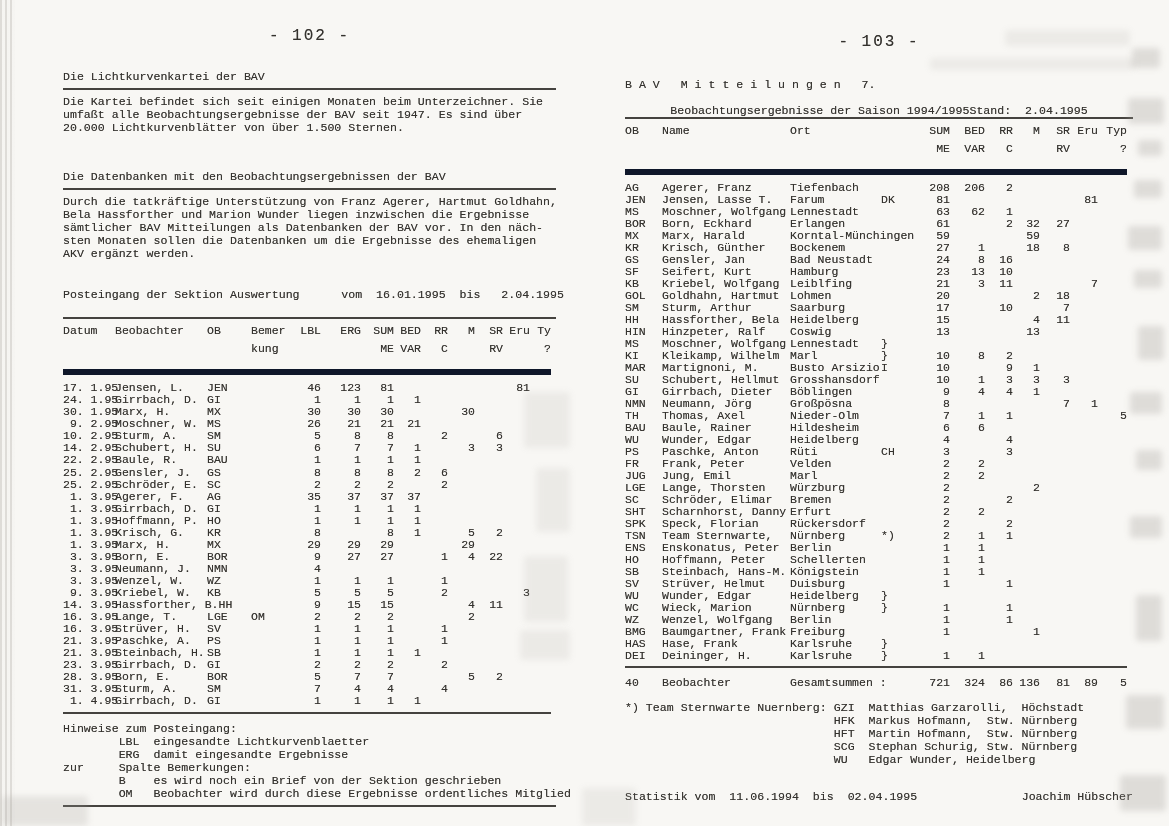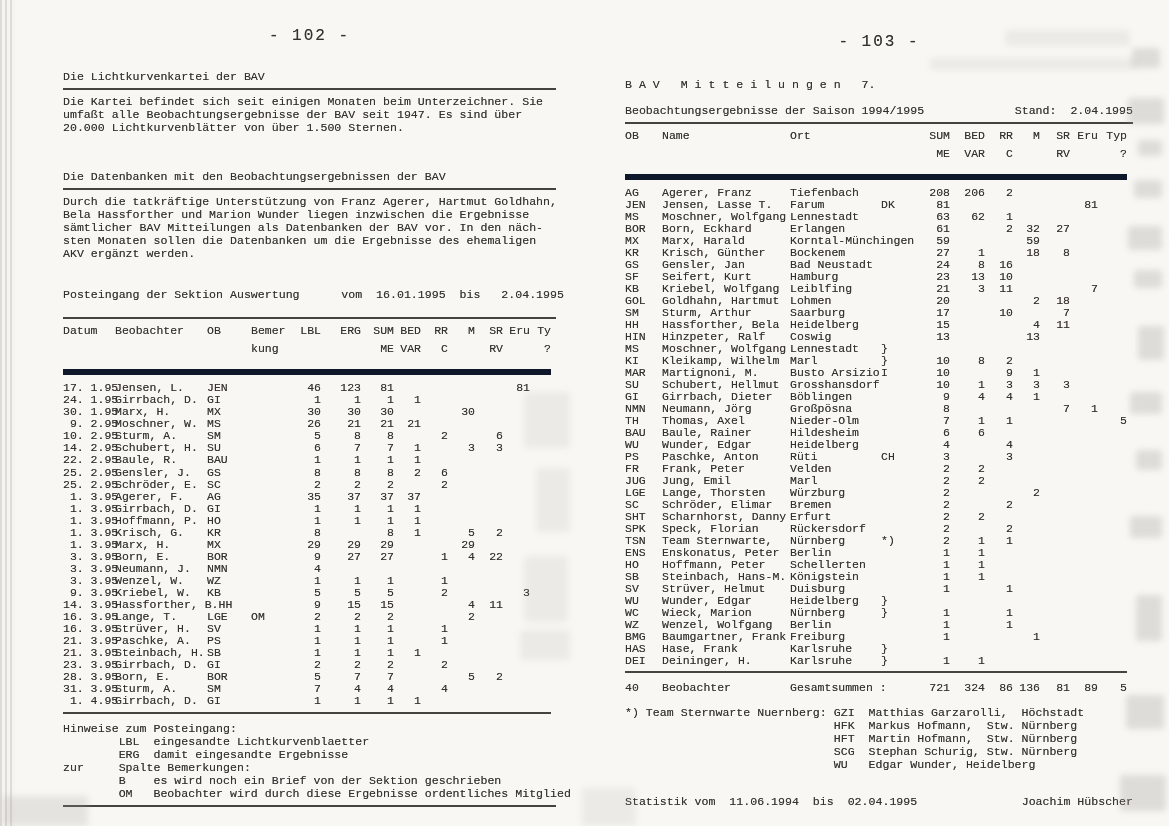--- a/index.html
+++ b/index.html
@@ -14,21 +14,21 @@
   .page.left{left:63px;top:30px;width:493px;}
   .page.right{left:625px;top:36px;width:508px;}
   .pagenum{text-align:center;font-size:16px;line-height:13px;letter-spacing:2px;}
   .sec-title{font-size:11.6px;line-height:13px;border-bottom:2px solid #45433f;padding-bottom:5px;}
   .para{font-size:11.6px;line-height:13px;white-space:pre;}
   .mt27{margin-top:27px;} .mt5{margin-top:5px;} .mt36{margin-top:36px;}
   .mt28{margin-top:28px;} .mt8{margin-top:8px;} .mt21{margin-top:29px;}
   .mt13{margin-top:13px;} .mt12{margin-top:12px;} .mt24{margin-top:24px;}
   .post-title{font-size:11.6px;line-height:13px;white-space:pre;border-bottom:2px solid #45433f;padding-bottom:16px;}
   .flexline{display:flex;justify-content:space-between;font-size:11.6px;line-height:13px;white-space:pre;}
-  .ruled{border-bottom:2px solid #45433f;padding-bottom:5px;}
+  .ruled{border-bottom:2px solid #45433f;justify-content:center;}
   .hinweise{border-bottom:2px solid #45433f;padding-bottom:5px;}
   table{border-collapse:collapse;table-layout:fixed;}
   td{padding:0;font-size:11.5px;white-space:pre;vertical-align:bottom;overflow:visible;}
   .ar{text-align:right;} .al{text-align:left;}
   thead td{padding-top:6px;line-height:12.1px;}
   thead tr:last-child td{padding-bottom:14px;border-bottom:6px solid #0f172a;}
   tbody td{line-height:12.05px;}
   tbody tr:first-child td{padding-top:7px;}
   #left-table tbody tr:last-child td{padding-bottom:5px;border-bottom:2px solid #45433f;}
   #right-table tbody td{line-height:12.0px;}

